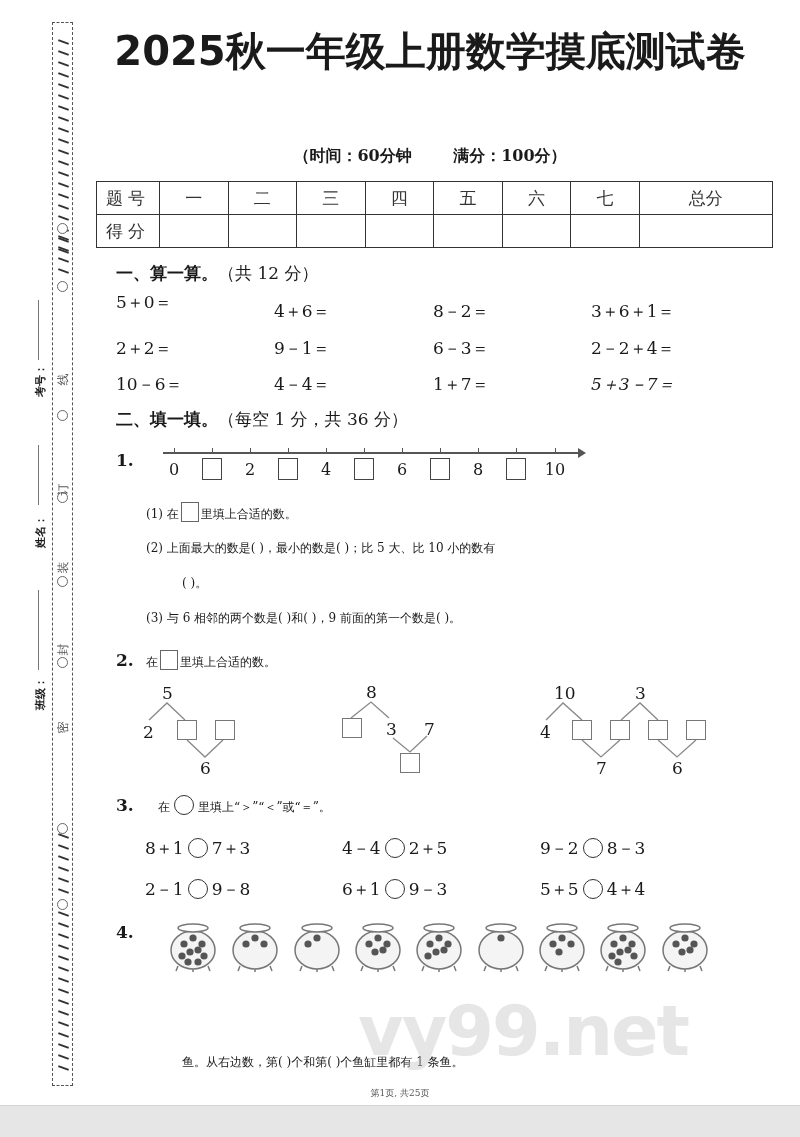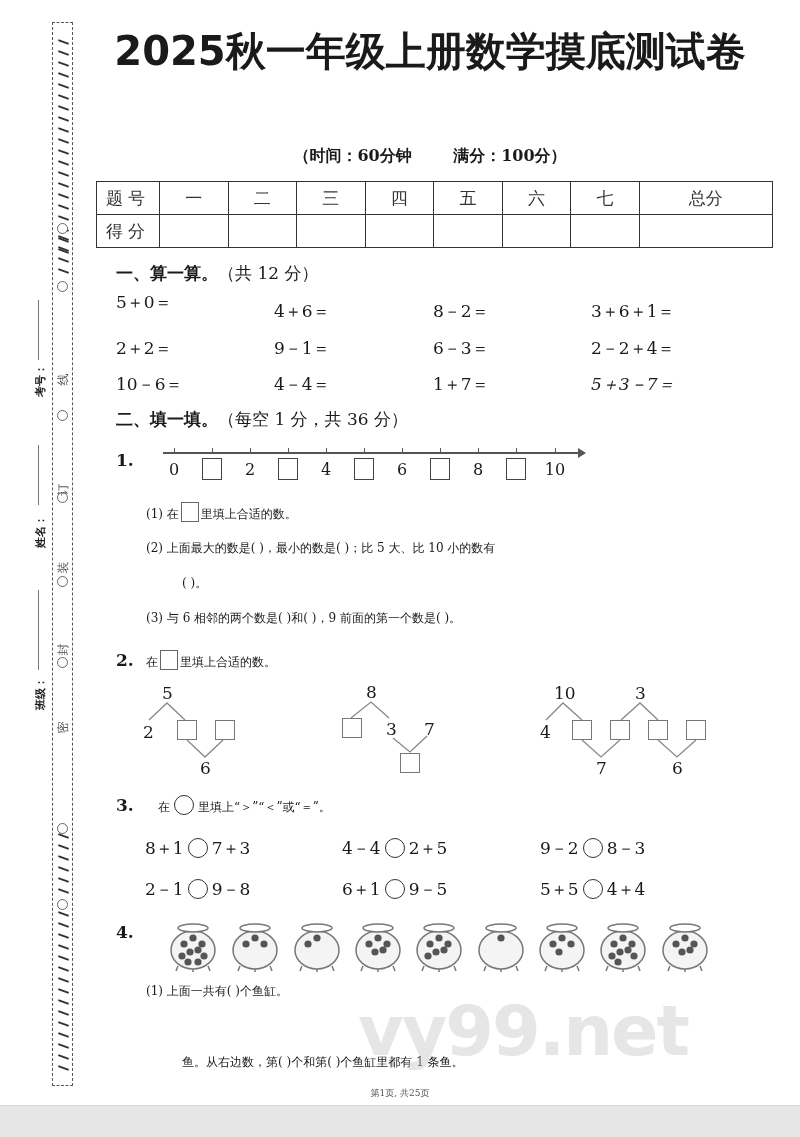--- a/index.html
+++ b/index.html
@@ -275,21 +275,21 @@
 
   <div class="qnum" style="top:795px;">3.</div>
   <div class="line-text" style="left:146px; top:795px;margin-left:12px;">
     <span>在</span><span class="circ"></span><span>里填上“＞”“＜”或“＝”。</span>
   </div>
   <div id="cmp-grid">
       <div class="cmp" style="left: 145px; top: 837px;"><span>8＋1</span><span class="circ"></span><span>7＋3</span></div>
       <div class="cmp" style="left: 342px; top: 837px;"><span>4－4</span><span class="circ"></span><span>2＋5</span></div>
       <div class="cmp" style="left: 540px; top: 837px;"><span>9－2</span><span class="circ"></span><span>8－3</span></div>
       <div class="cmp" style="left: 145px; top: 878px;"><span>2－1</span><span class="circ"></span><span>9－8</span></div>
-      <div class="cmp" style="left: 342px; top: 878px;"><span>6＋1</span><span class="circ"></span><span>9－5</span></div>
+      <div class="cmp" style="left: 342px; top: 878px;"><span>6＋1</span><span class="circ"></span><span>9－3</span></div>
       <div class="cmp" style="left: 540px; top: 878px;"><span>5＋5</span><span class="circ"></span><span>4＋4</span></div>
     </div>
 
   <div class="qnum" style="top:922px;">4.</div>
   <div id="bowls">
       <div class="bowl" style="left: 168px;"><svg width="50" height="52" viewBox="0 0 50 52">
       <ellipse cx="25" cy="30" rx="22" ry="19" fill="#f4f4f4" stroke="#777" stroke-width="1.5"></ellipse>
       <ellipse cx="25" cy="8" rx="15" ry="4" fill="#fff" stroke="#777" stroke-width="1.5"></ellipse>
       <path d="M10 46 l-2 5 M40 46 l2 5 M25 49 v3" stroke="#777" stroke-width="1.5"></path>
       <circle cx="25" cy="18" r="3.6" fill="#555"></circle>
@@ -371,19 +371,18 @@
       <ellipse cx="25" cy="8" rx="15" ry="4" fill="#fff" stroke="#777" stroke-width="1.5"></ellipse>
       <path d="M10 46 l-2 5 M40 46 l2 5 M25 49 v3" stroke="#777" stroke-width="1.5"></path>
       <circle cx="25" cy="18" r="3.6" fill="#555"></circle>
           <circle cx="16" cy="24" r="3.6" fill="#555"></circle>
           <circle cx="34" cy="24" r="3.6" fill="#555"></circle>
           <circle cx="22" cy="32" r="3.6" fill="#555"></circle>
           <circle cx="30" cy="30" r="3.6" fill="#555"></circle>
         </svg></div>
     </div>
 
-  <div class="line-text" style="left:146px; top:983px;">(1) 上面一共有(      )个鱼缸。</div>
   <div class="line-text" style="left:182px; top:1054px;">鱼。从右边数，第(      )个和第(      )个鱼缸里都有 1 条鱼。</div>
 
   <div class="watermark">vy99.net</div>
   <div class="footer">第1页, 共25页</div>
 </div>
 <div class="bottom-bar"></div>
 
 </body></html>

